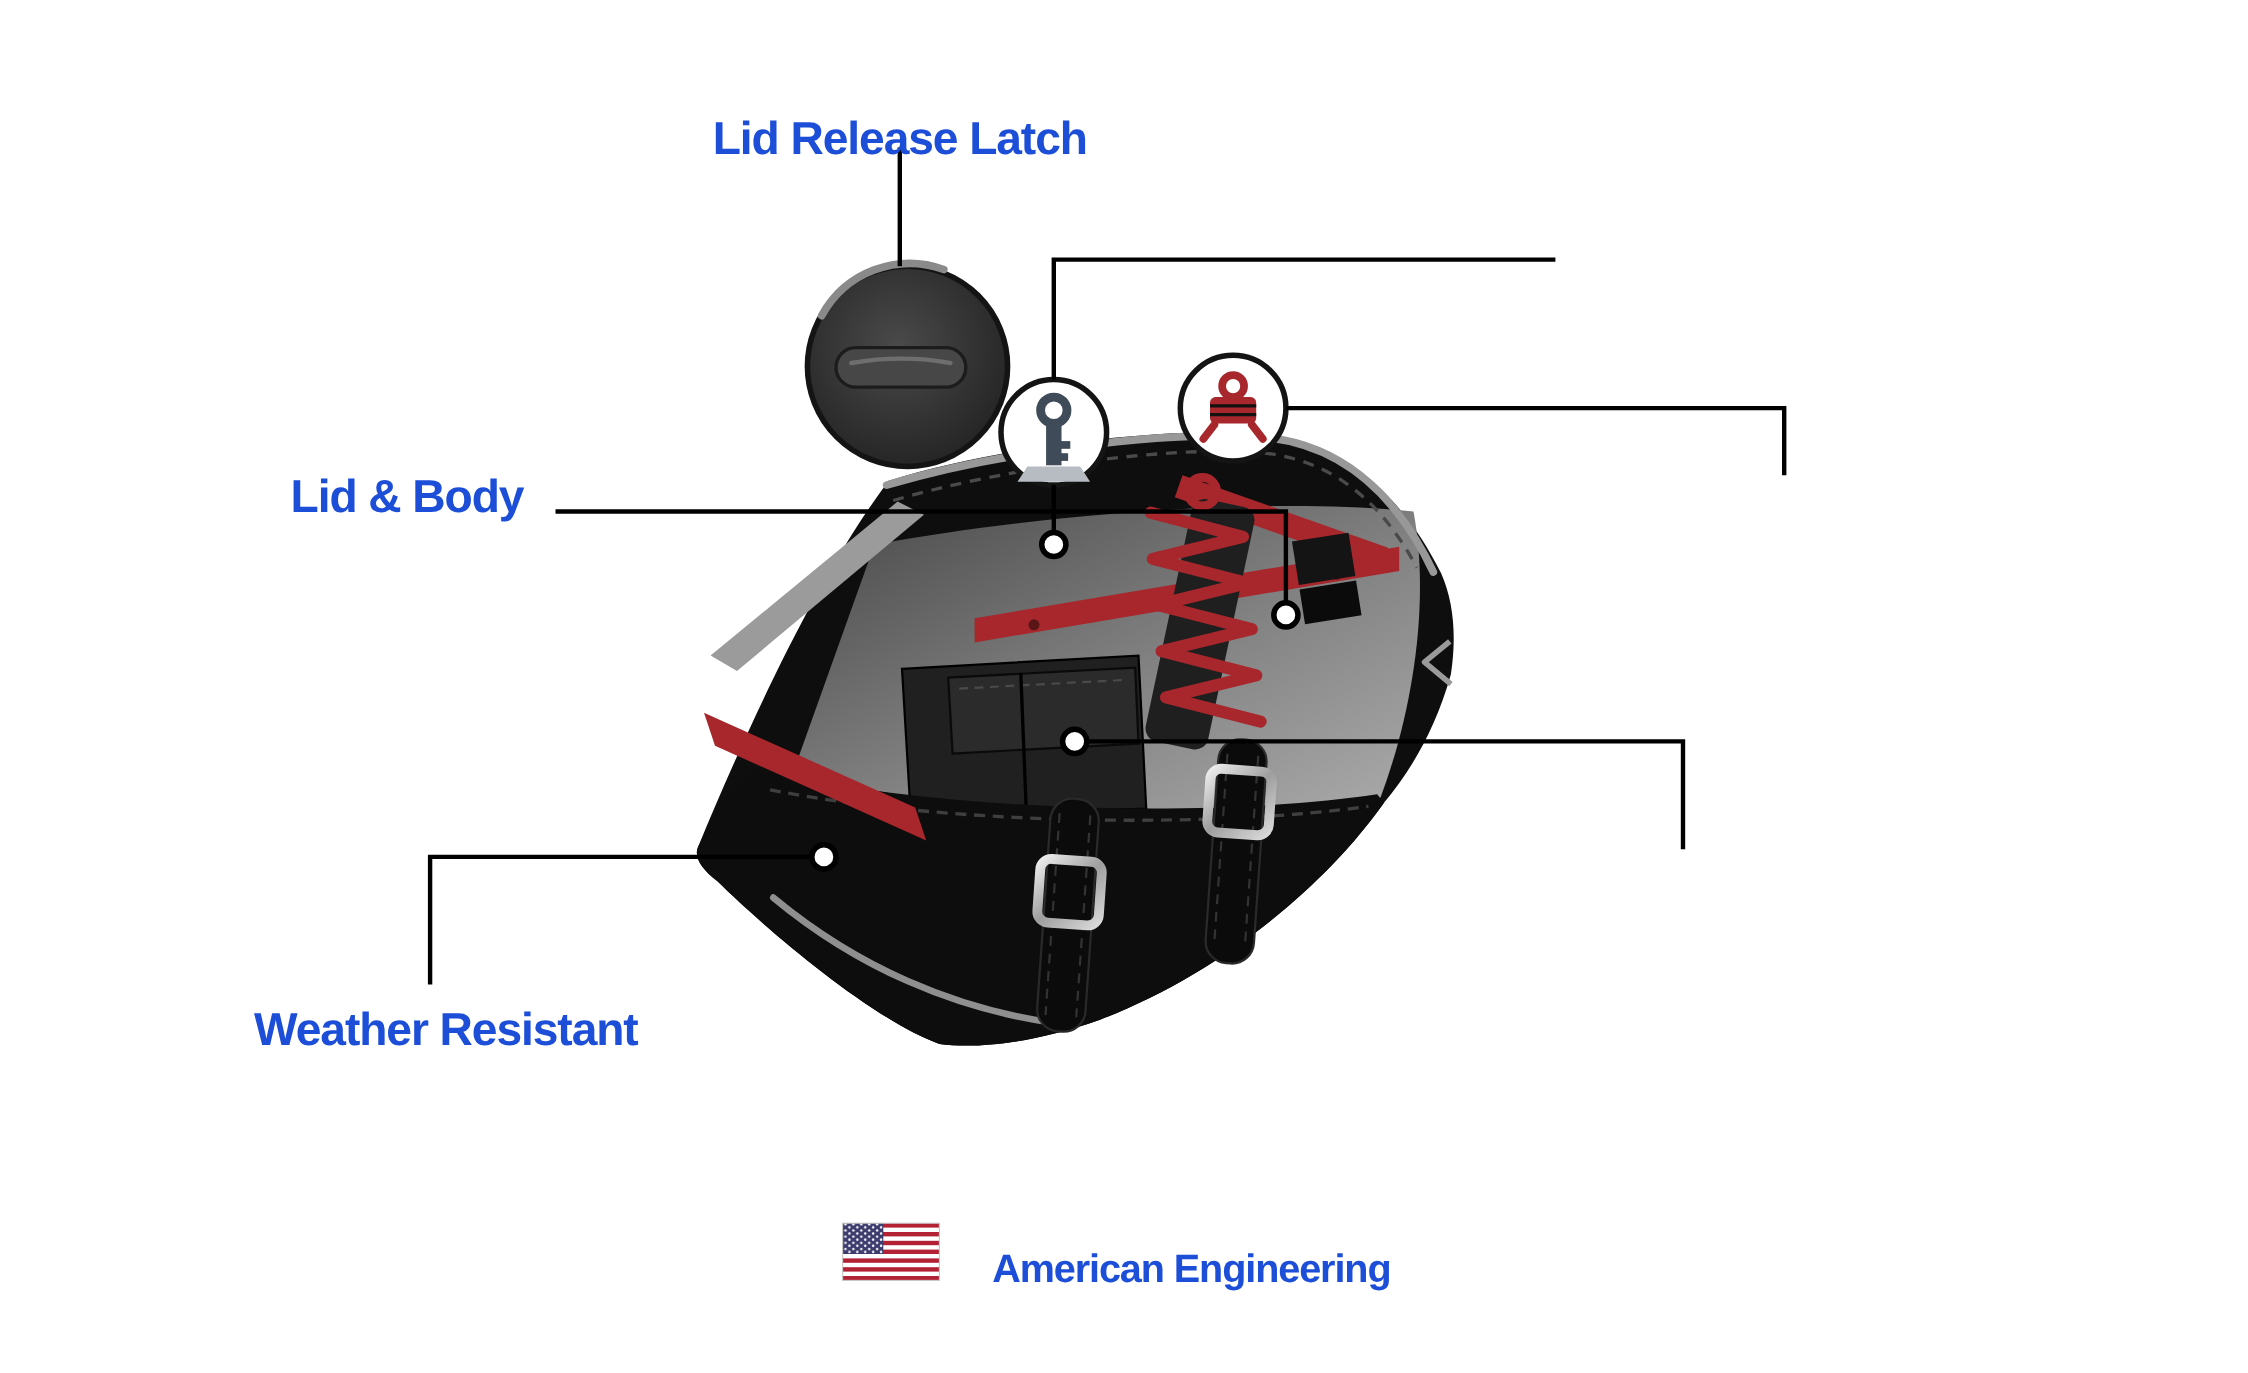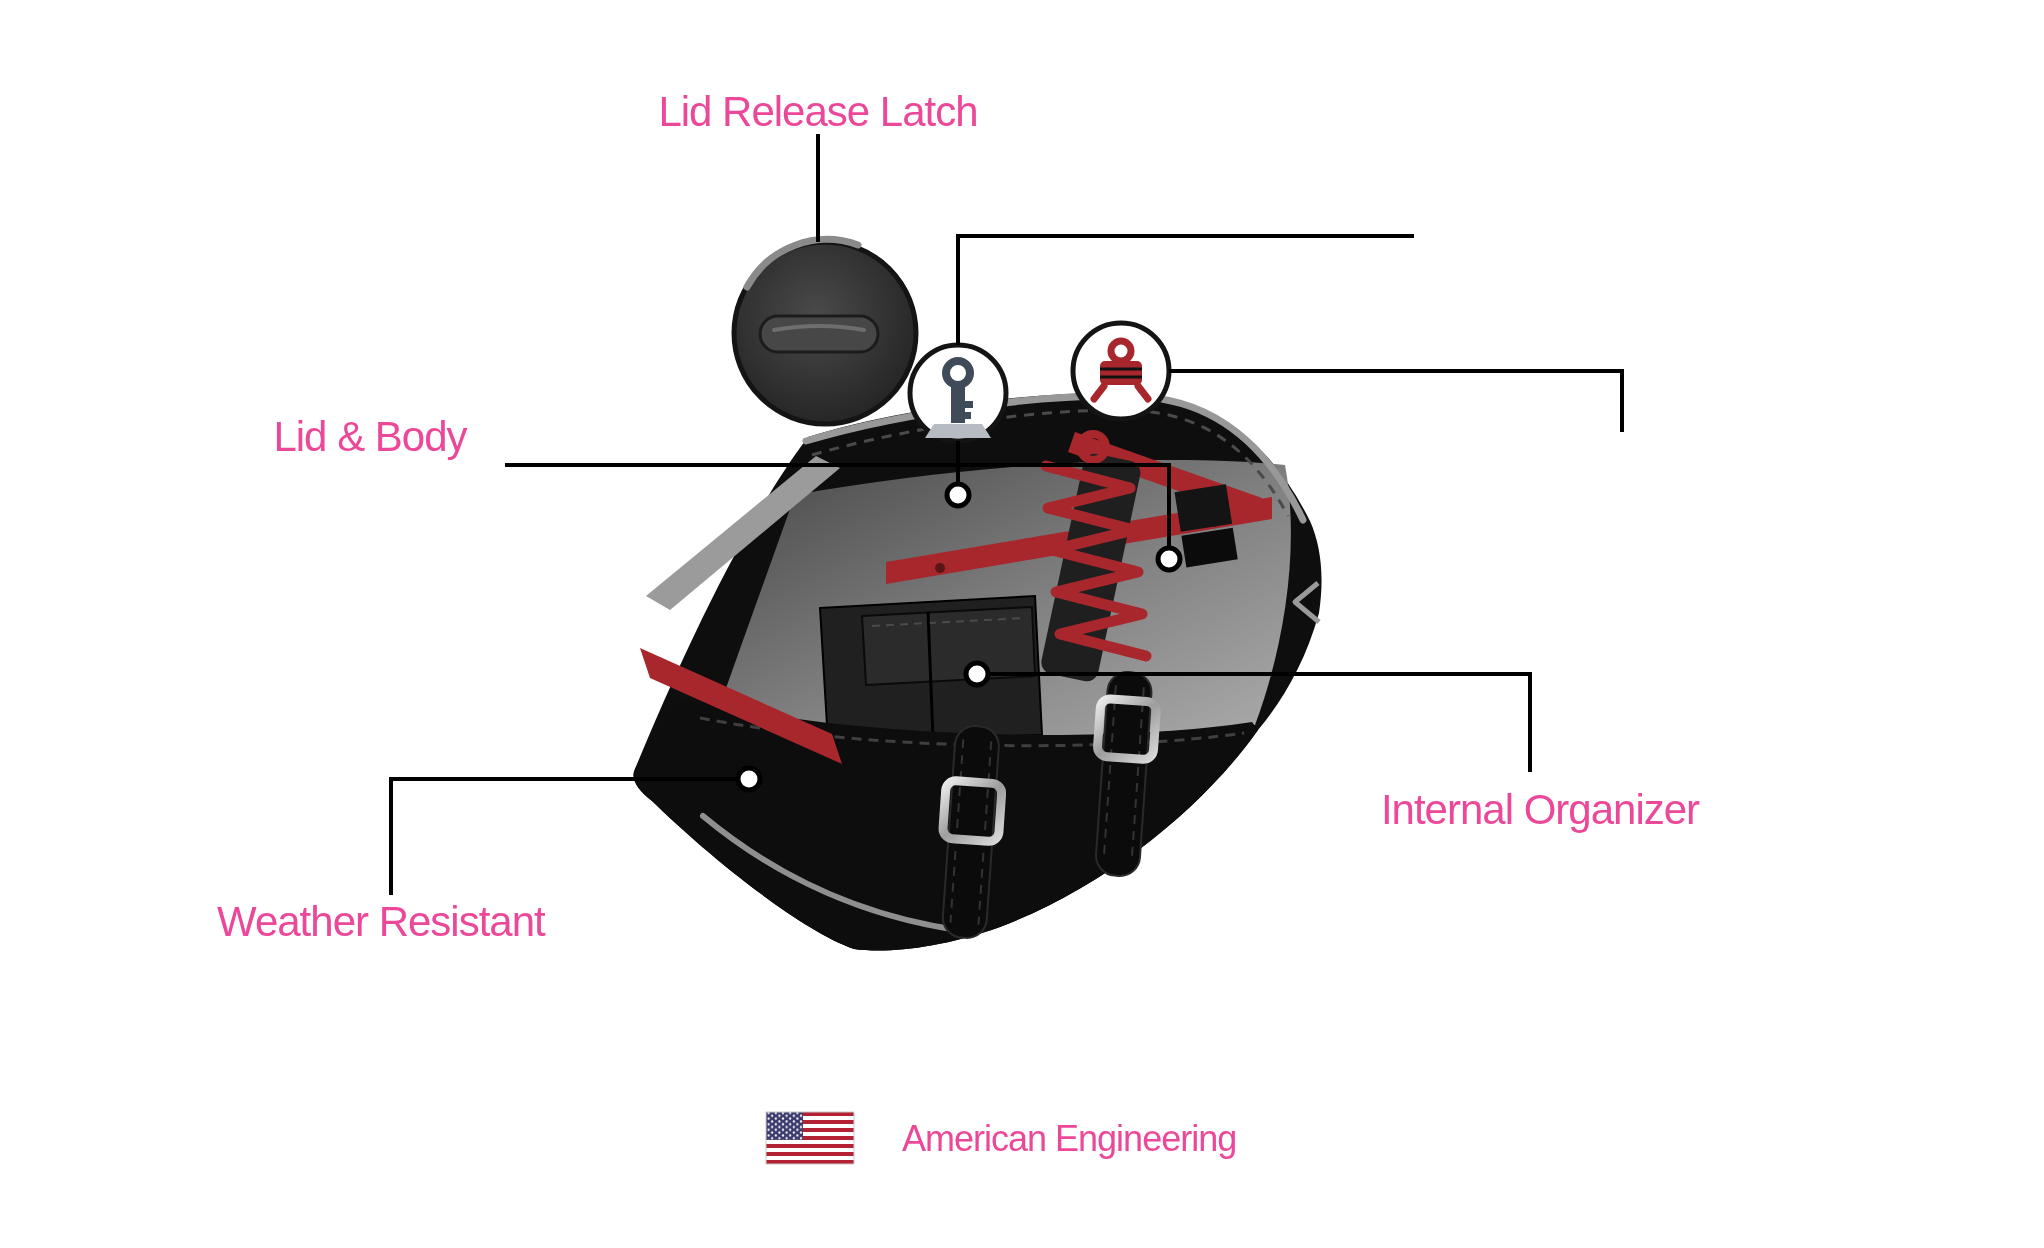--- a/index.html
+++ b/index.html
@@ -9,32 +9,33 @@
     width: 2044px;
     height: 1248px;
     background: #ffffff;
     overflow: hidden;
     font-family: "Liberation Sans", sans-serif;
     color: #0b0b0b;
   }
   .art { position: absolute; left: 0; top: 0; width: 2044px; height: 1248px; }
   .label {
     position: absolute;
-    font-weight: 400;
+    font-weight: 700;
     font-size: 42px;
     letter-spacing: -1px;
     white-space: nowrap;
-    color: #ec4899;
+    color: #1d4ed8;
+    margin-top: 14px;
   }
   #label-lid-release-latch   { left: 598px;  top: 88px;   width: 440px; text-align: center; }
   #label-key-lockable        { left: 1434px; top: 212px; }
   #label-hard-shell          { left: 250px;  top: 412px;  width: 240px; text-align: center; line-height: 1.18; white-space: normal; }
   #label-shock-cutout        { left: 1472px; top: 440px;  width: 300px; text-align: center; }
   #label-internal-organizer  { left: 1355px; top: 786px;  width: 370px; text-align: center; }
-  #label-weather-resistant   { left: 217px;  top: 898px;  width: 320px; text-align: left; }
+  #label-weather-resistant   { left: 231px;  top: 898px;  width: 320px; text-align: left; }
   #label-american-engineering{ left: 902px;  top: 1118px; font-size: 36px; }
 </style>
 </head>
 <body>
 
 <div class="canvas">
 
   <svg class="art" viewBox="0 0 2044 1248">
     <defs>
       <linearGradient id="interiorGrad" x1="0" y1="0" x2="1" y2="1">
@@ -169,17 +170,16 @@
       <rect x="766" y="1112" width="37" height="28" fill="#3C3B6E"></rect>
       <rect x="766" y="1112" width="37" height="28" fill="url(#stars)"></rect>
       <rect x="766" y="1112" width="88" height="52" fill="none" stroke="#c9c9c9" stroke-width="1"></rect>
     </g>
   </svg>
 
   <div class="label" id="label-lid-release-latch">Lid Release Latch</div>
   <div class="label" id="label-hard-shell">
     <span style="display:block">Lid &amp; Body</span>
   </div>
-  <div class="label" id="label-internal-organizer">Internal Organizer</div>
   <div class="label" id="label-weather-resistant">Weather Resistant</div>
   <div class="label" id="label-american-engineering">American Engineering</div>
 
 </div>
 
 </body></html>

